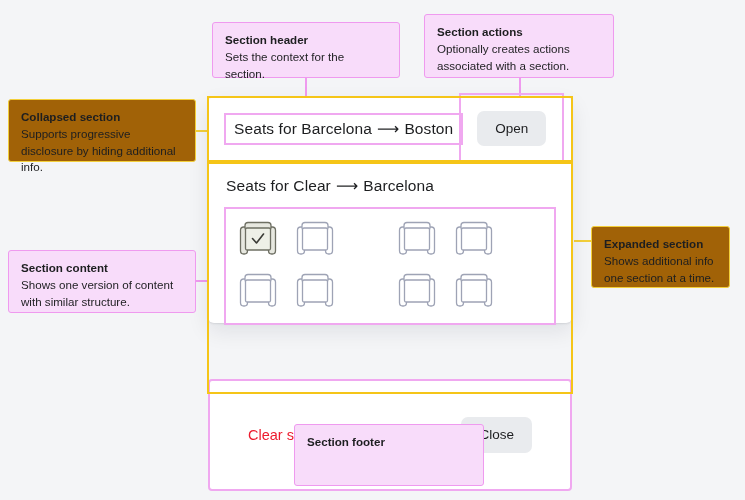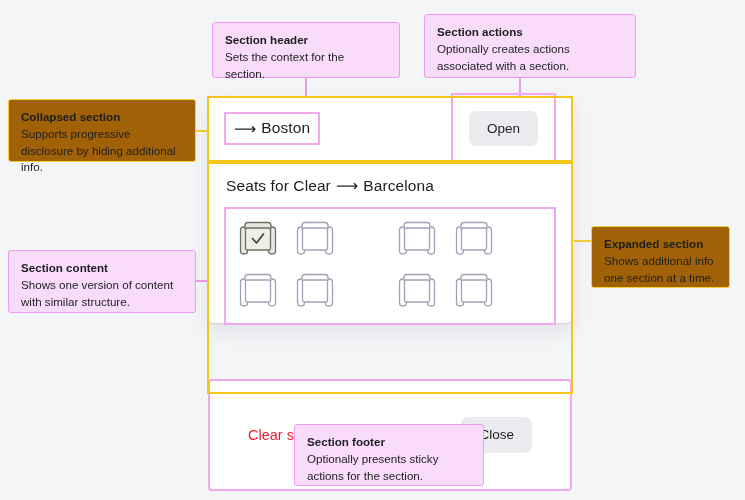--- a/index.html
+++ b/index.html
@@ -177,20 +177,21 @@
   <div class="connector conn-yellow" style="left:196px; top:130px; width:13px; height:2px;"></div>
   <div class="connector conn-pink" style="left:196px; top:280px; width:27px; height:2px;"></div>
   <div class="connector conn-yellow" style="left:574px; top:240px; width:18px; height:2px;"></div>
   <div class="connector conn-pink" style="left:389px; top:393px; width:2px; height:31px;"></div>
 
   <div class="card">
 
     <div class="section-collapsed">
       <div class="hdr-title-wrap outlined">
         <span class="sect-title">
+          <span>Seats for Barcelona</span>
           <span class="arrow">⟶</span>
           <span>Boston</span>
         </span>
       </div>
       <div class="spacer"></div>
       <div class="btn-wrap outlined">
         <button class="btn">Open</button>
       </div>
     </div>
 
@@ -446,21 +447,21 @@
   </div>
 
   <div class="region-outline ro-yellow" style="left:207px; top:96px; width:366px; height:66px;"></div>
   <div class="region-outline ro-yellow" style="left:207px; top:162px; width:366px; height:232px;"></div>
 
   <div class="callout c-pink" style="left:212px; top:22px; width:188px; height:56px;">
     <span class="c-title">Section header</span>
     <span class="c-body">Sets the context for the section.</span>
   </div>
 
-  <div class="callout c-pink" style="left:424px; top:14px; width:212px; height:64px;">
+  <div class="callout c-pink" style="left:424px; top:14px; width:190px; height:64px;">
     <span class="c-title">Section actions</span>
     <span class="c-body">Optionally creates actions associated with a section.</span>
   </div>
 
   <div class="callout c-yellow" style="left:8px; top:99px; width:188px; height:63px;">
     <span class="c-title">Collapsed section</span>
     <span class="c-body">Supports progressive disclosure by hiding additional info.</span>
   </div>
 
   <div class="callout c-pink" style="left:8px; top:250px; width:188px; height:63px;">
@@ -468,16 +469,15 @@
     <span class="c-body">Shows one version of content with similar structure.</span>
   </div>
 
   <div class="callout c-yellow" style="left:591px; top:226px; width:139px; height:62px;">
     <span class="c-title">Expanded section</span>
     <span class="c-body">Shows additional info one section at a time.</span>
   </div>
 
   <div class="callout c-pink" style="left:294px; top:424px; width:190px; height:62px;">
     <span class="c-title">Section footer</span>
-    <span class="c-body">Optionally presents sticky actions for the section.</span>
   </div>
 
 </div>
 
 </body></html>

